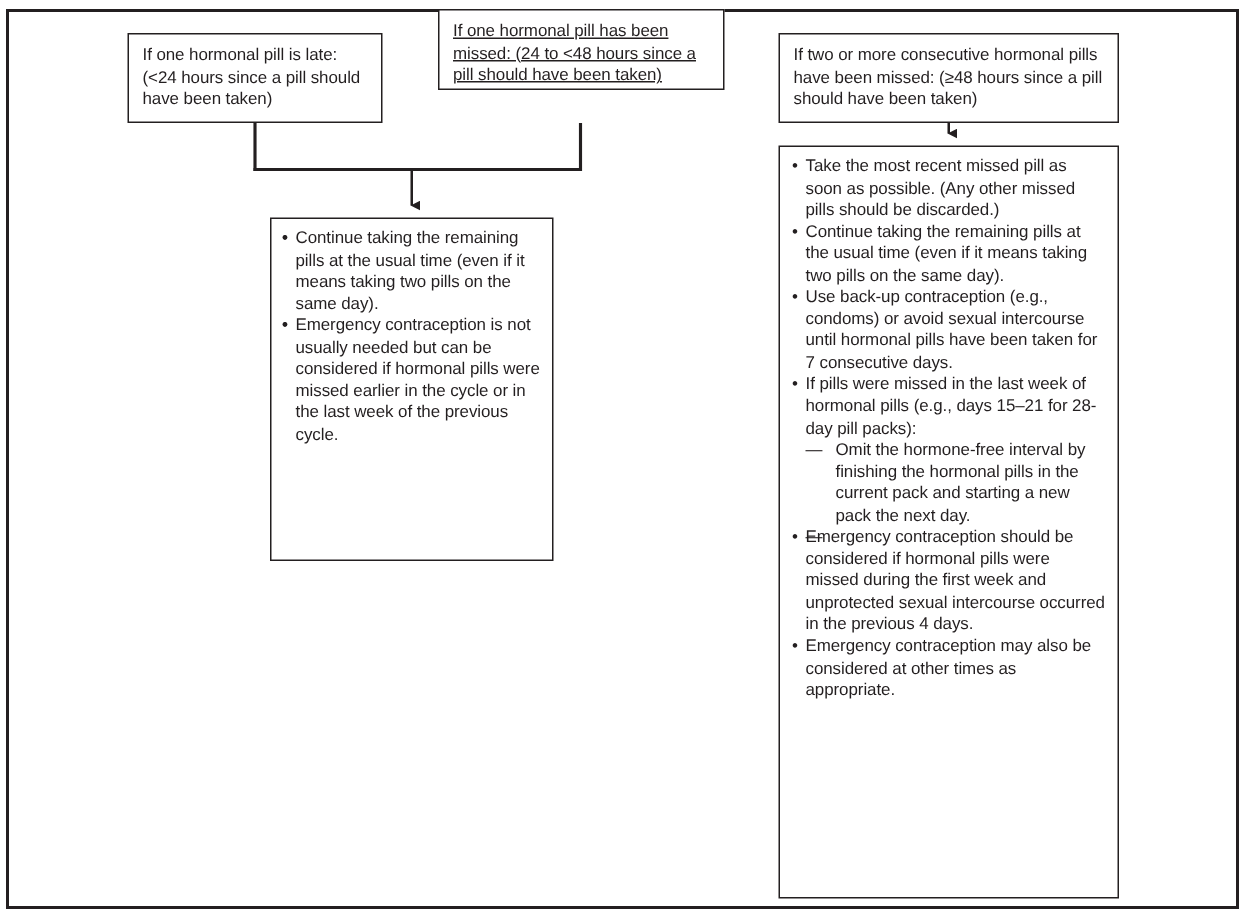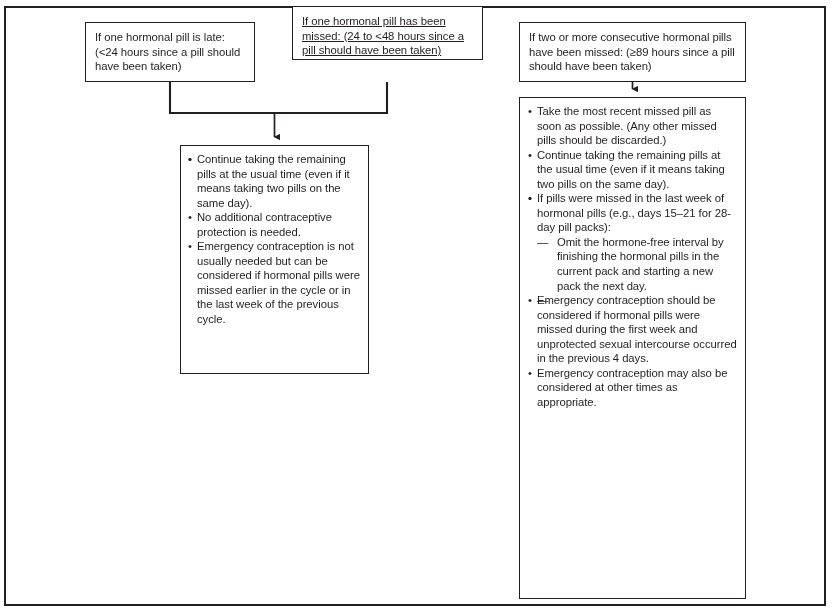--- a/index.html
+++ b/index.html
@@ -162,55 +162,55 @@
 
   <div class="fc-box" id="box-late">
     <p>If one hormonal pill is late: (&lt;24 hours since a pill should have been taken)</p>
   </div>
 
   <div class="fc-box" id="box-missed-one">
     <p>If one hormonal pill has been missed: (24 to &lt;48 hours since a pill should have been taken)</p>
   </div>
 
   <div class="fc-box" id="box-missed-two">
-    <p>If two or more consecutive hormonal pills have been missed: (≥89 hours since a pill should have been taken)</p>
+    <p>If two or more consecutive hormonal pills have been missed: (≥48 hours since a pill should have been taken)</p>
   </div>
 
   <div class="fc-box" id="box-outcome-left">
     <ul class="bullets">
       <li>
         <span class="bullet-dot">•</span>
       </li>
       <li>
         <span class="bullet-dot">•</span>
         <span>Continue taking the remaining pills at the usual time (even if it means taking two pills on the same day).</span>
       </li>
       <li>
         <span class="bullet-dot">•</span>
-        <span>No additional contraceptive protection is needed.</span>
       </li>
       <li>
         <span class="bullet-dot">•</span>
         <span>Emergency contraception is not usually needed but can be considered if hormonal pills were missed earlier in the cycle or in the last week of the previous cycle.</span>
       </li>
     </ul>
   </div>
 
   <div class="fc-box" id="box-outcome-right">
     <ul class="bullets">
       <li>
         <span class="bullet-dot">•</span>
         <span>Take the most recent missed pill as soon as possible. (Any other missed pills should be discarded.)</span>
       </li>
       <li>
         <span class="bullet-dot">•</span>
         <span>Continue taking the remaining pills at the usual time (even if it means taking two pills on the same day).</span>
       </li>
       <li>
         <span class="bullet-dot">•</span>
+        <span>Use back-up contraception (e.g., condoms) or avoid sexual intercourse until hormonal pills have been taken for 7 consecutive days.</span>
       </li>
       <li>
         <span class="bullet-dot">•</span>
         <span>If pills were missed in the last week of hormonal pills (e.g., days 15–21 for 28-day pill packs):</span>
         <ul class="sub-bullets">
           <li>
             <span class="dash-mark">—</span>
             <span>Omit the hormone-free interval by finishing the hormonal pills in the current pack and starting a new pack the next day.</span>
           </li>
           <li>

